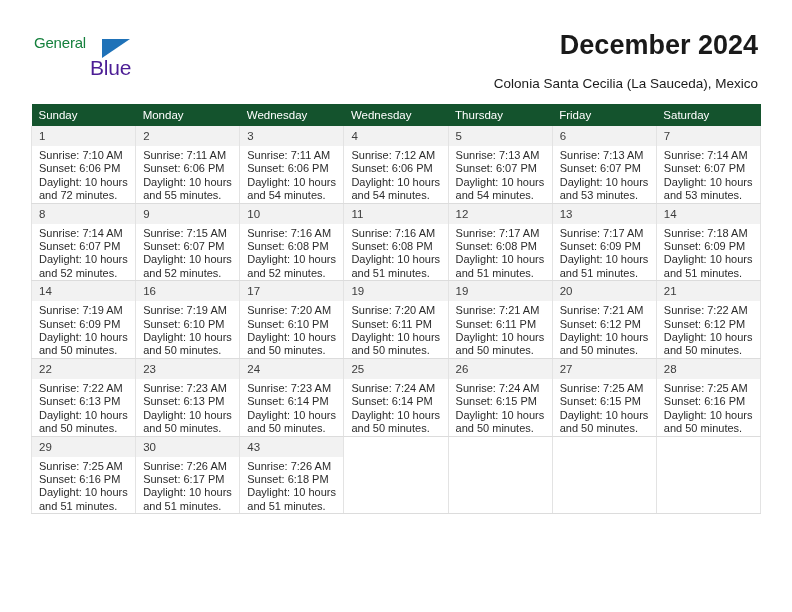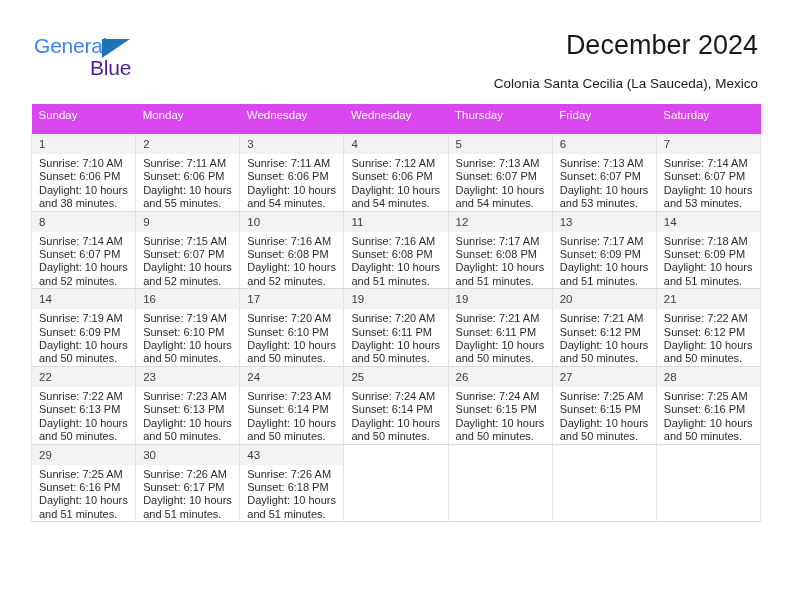--- a/index.html
+++ b/index.html
@@ -33,23 +33,23 @@
     position: absolute;
     left: 34px;
     top: 34px;
     width: 150px;
     height: 48px;
   }
   .logo-general {
     position: absolute;
     left: 0;
     top: 0;
-    font-size: 21px;
+    font-size: 15px;
     letter-spacing: -0.2px;
-    color: #3b82f6;
+    color: #15803d;
     font-family: "Liberation Sans", sans-serif;
     text-align: right;
   }
   .logo-tri {
     position: absolute;
     left: 68px;
     top: 5px;
     width: 0;
     height: 0;
     border-left: 28px solid #1f72b8;
@@ -65,21 +65,21 @@
   }
 
   .title {
     position: absolute;
     right: 34px;
     top: 30px;
     font-size: 27px;
     color: #1a1a1a;
     text-align: right;
     white-space: nowrap;
-    font-weight: normal;
+    font-weight: bold;
   }
   .subtitle {
     position: absolute;
     right: 34px;
     top: 76px;
     font-size: 13.5px;
     color: #1a1a1a;
     text-align: center;
     white-space: nowrap;
     margin-left: 46px;
@@ -88,26 +88,26 @@
   
   .calendar {
     position: absolute;
     left: 31px;
     top: 104px;
     width: 730px;
     border-collapse: collapse;
     table-layout: fixed;
   }
   .calendar th {
-    background: #d946ef;
+    background: #14532d;
     color: #ffffff;
     font-size: 11.5px;
     font-weight: normal;
     text-align: left;
-    padding: 4px 0 12px 7px;
+    padding: 4px 0 4px 7px;
     height: 14px;
     border: none;
   }
   .calendar td {
     width: 104.28px;
     height: 74px;
     vertical-align: top;
     border: 1px solid #e3e3e3;
     border-top: none;
     padding: 0;
@@ -170,21 +170,21 @@
     </thead>
     <tbody>
 
       <tr class="week">
         <td>
           <span class="daynum">1</span>
           <div class="info">
             <div>Sunrise: 7:10 AM</div>
             <div>Sunset: 6:06 PM</div>
             <div>Daylight: 10 hours</div>
-            <div>and 38 minutes.</div>
+            <div>and 72 minutes.</div>
           </div>
         </td>
         <td>
           <span class="daynum">2</span>
           <div class="info">
             <div>Sunrise: 7:11 AM</div>
             <div>Sunset: 6:06 PM</div>
             <div>Daylight: 10 hours</div>
             <div>and 55 minutes.</div>
           </div>

